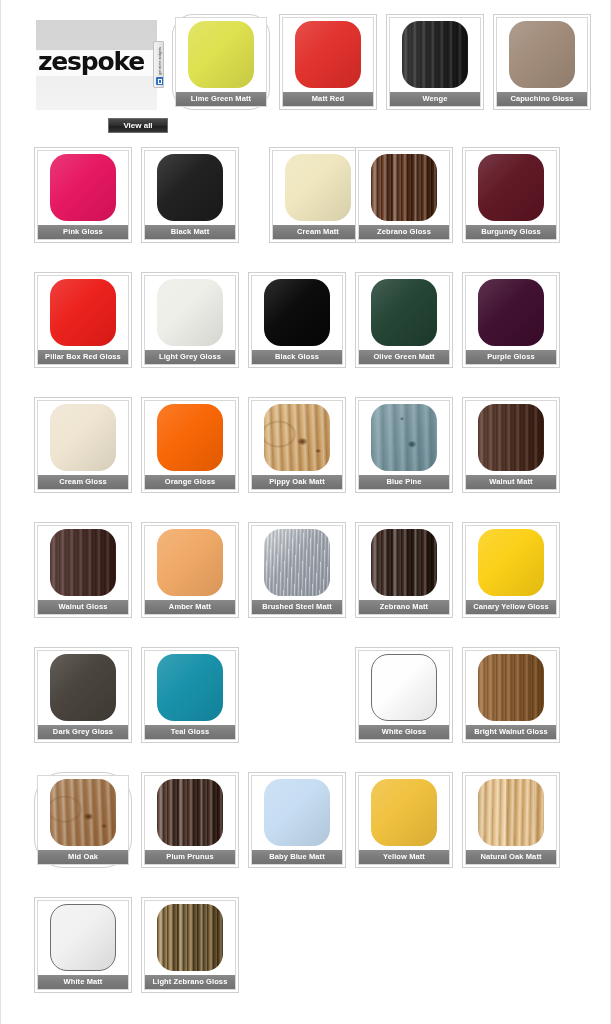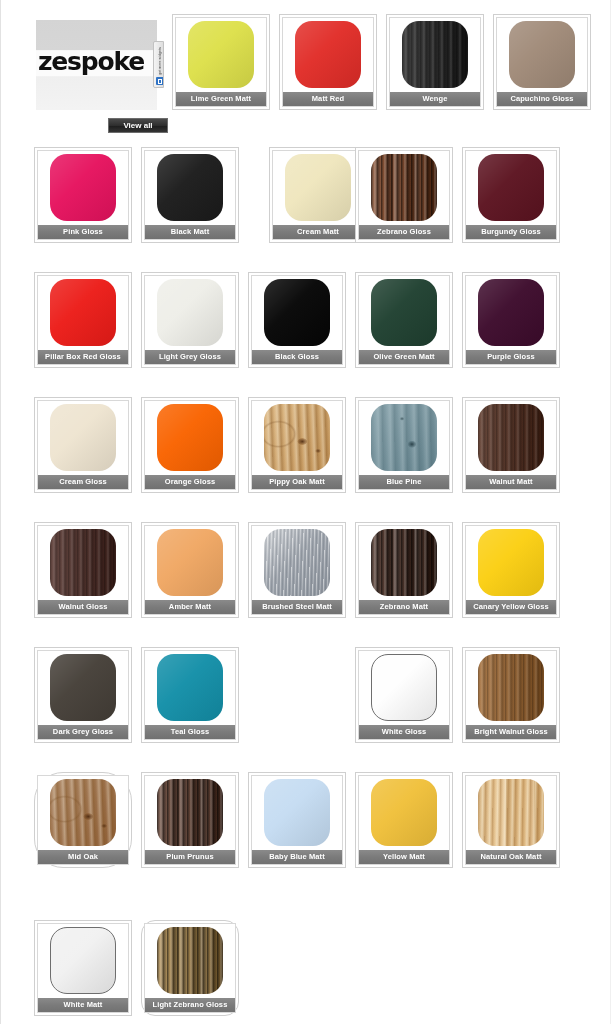--- a/index.html
+++ b/index.html
@@ -200,21 +200,21 @@
     <div class="widget-tab">
       <div class="wt-label">get more widgets</div>
       <div class="wt-glyph"></div>
     </div>
 
     <div class="view-all">View all</div>
   </div>
 
   <div class="grid" id="swatch-grid">
       <div class="row" style="top: 14px;">
-        <div class="card" style="left: 171px;">
+        <div class="card" style="left: 171px; border-radius: 21px;">
           <div class="card-inner">
             <div class="chip" style="background: linear-gradient(135deg, rgba(255, 255, 255, 0.16) 0%, rgba(255, 255, 255, 0.03) 42%, rgba(0, 0, 0, 0.1) 100%) rgb(221, 224, 74);"></div>
             <div class="label">Lime Green Matt</div>
           </div>
         </div>
         <div class="card" style="left: 278px;">
           <div class="card-inner">
             <div class="chip" style="background: linear-gradient(135deg, rgba(255, 255, 255, 0.16) 0%, rgba(255, 255, 255, 0.03) 42%, rgba(0, 0, 0, 0.1) 100%) rgb(225, 45, 40);"></div>
             <div class="label">Matt Red</div>
           </div>
@@ -411,28 +411,28 @@
             <div class="label">Yellow Matt</div>
           </div>
         </div>
         <div class="card" style="left: 461px;">
           <div class="card-inner">
             <div class="chip" style="background: repeating-linear-gradient(91deg, rgba(150, 100, 45, 0.38) 0px, rgba(0, 0, 0, 0) 2.5px, rgba(255, 248, 226, 0.45) 5px, rgba(160, 110, 50, 0.26) 7.5px), repeating-linear-gradient(90deg, rgba(120, 78, 30, 0.18) 0px, rgba(0, 0, 0, 0) 16px, rgba(255, 255, 255, 0.2) 28px), linear-gradient(90deg, rgba(255, 248, 228, 0.28), rgba(170, 120, 58, 0.22)) rgb(226, 185, 126);"></div>
             <div class="label">Natural Oak Matt</div>
           </div>
         </div>
       </div>
-      <div class="row" style="top: 920px;">
+      <div class="row" style="top: 897px;">
         <div class="card" style="left: 33px;">
           <div class="card-inner">
             <div class="chip outlined" style="background: linear-gradient(135deg, rgba(255, 255, 255, 0.16) 0%, rgba(255, 255, 255, 0.03) 42%, rgba(0, 0, 0, 0.1) 100%) rgb(241, 241, 241);"></div>
             <div class="label">White Matt</div>
           </div>
         </div>
-        <div class="card" style="left: 140px; border-radius: 14px;">
+        <div class="card" style="left: 140px;">
           <div class="card-inner">
             <div class="chip" style="background: repeating-linear-gradient(90deg, rgba(0, 0, 0, 0.62) 0px, rgba(0, 0, 0, 0.05) 2.5px, rgba(255, 255, 255, 0.22) 4px, rgba(0, 0, 0, 0.5) 6.5px, rgba(0, 0, 0, 0) 10px), repeating-linear-gradient(90deg, rgba(255, 255, 255, 0.14) 0px, rgba(0, 0, 0, 0) 13px, rgba(0, 0, 0, 0.25) 22px), linear-gradient(90deg, rgba(255, 255, 255, 0.16), rgba(0, 0, 0, 0.3)) rgb(168, 129, 63);"></div>
             <div class="label">Light Zebrano Gloss</div>
           </div>
         </div>
       </div>
     </div>
 
 </div>
 

